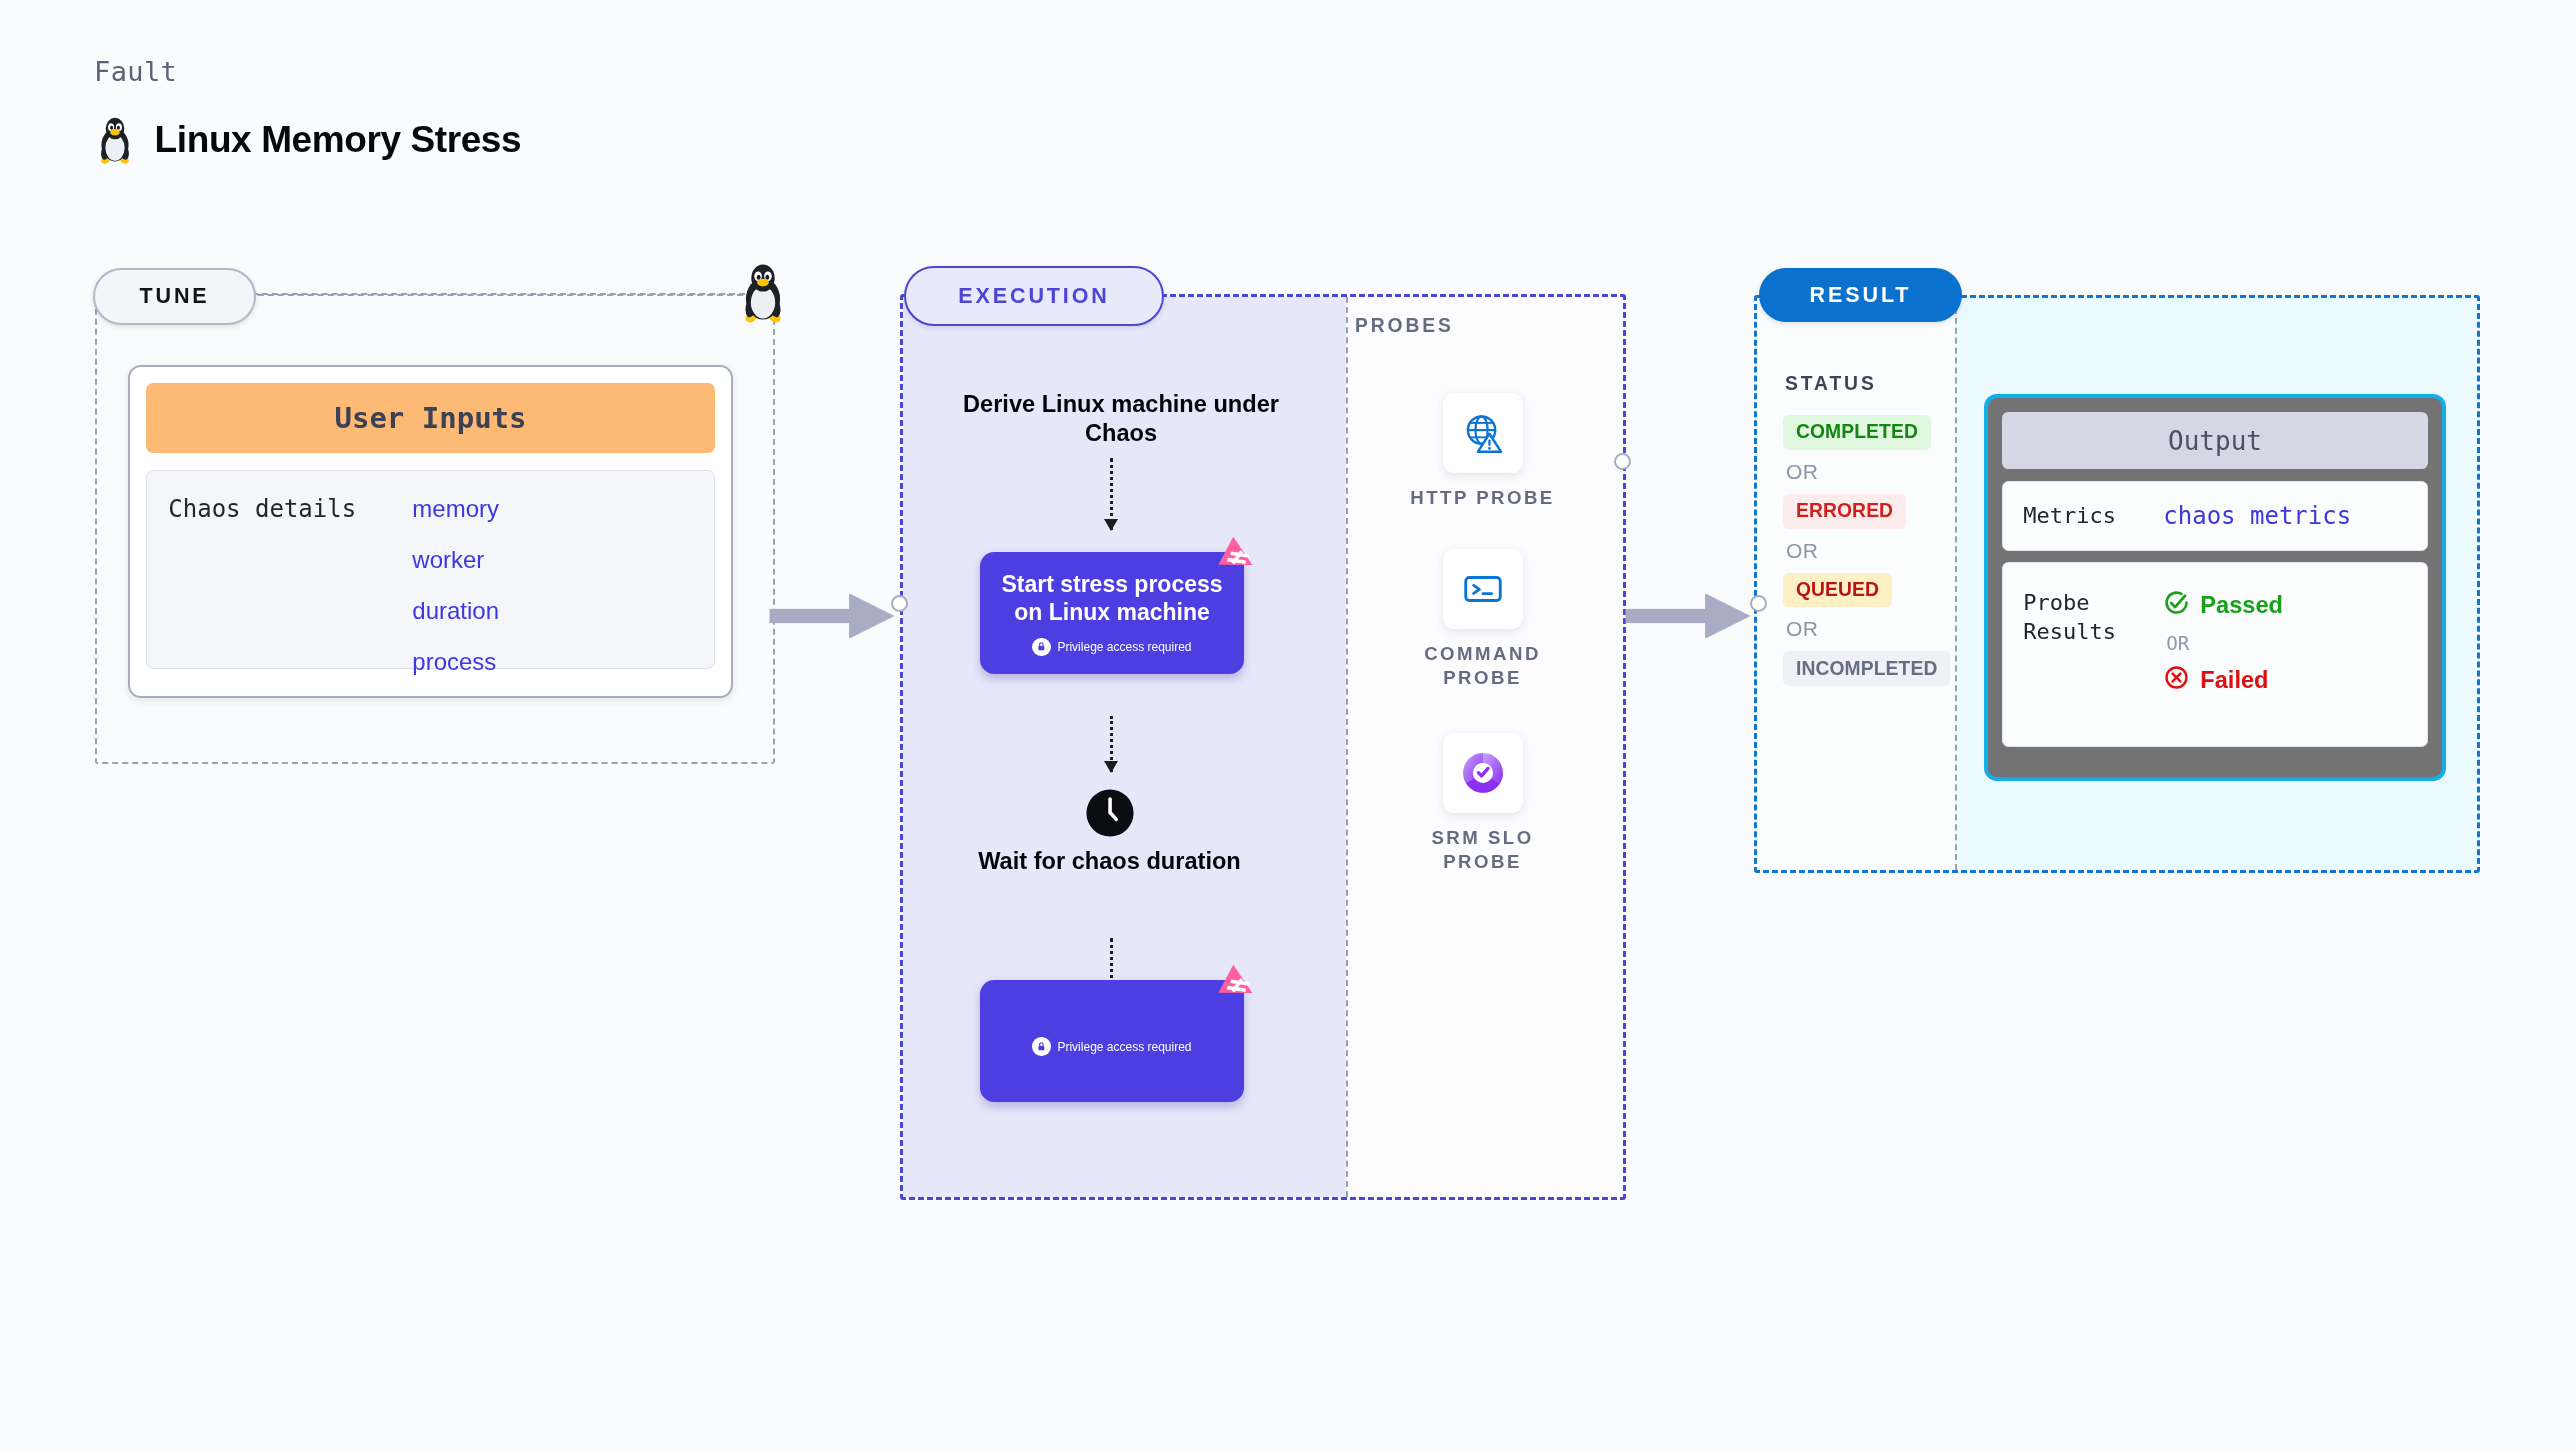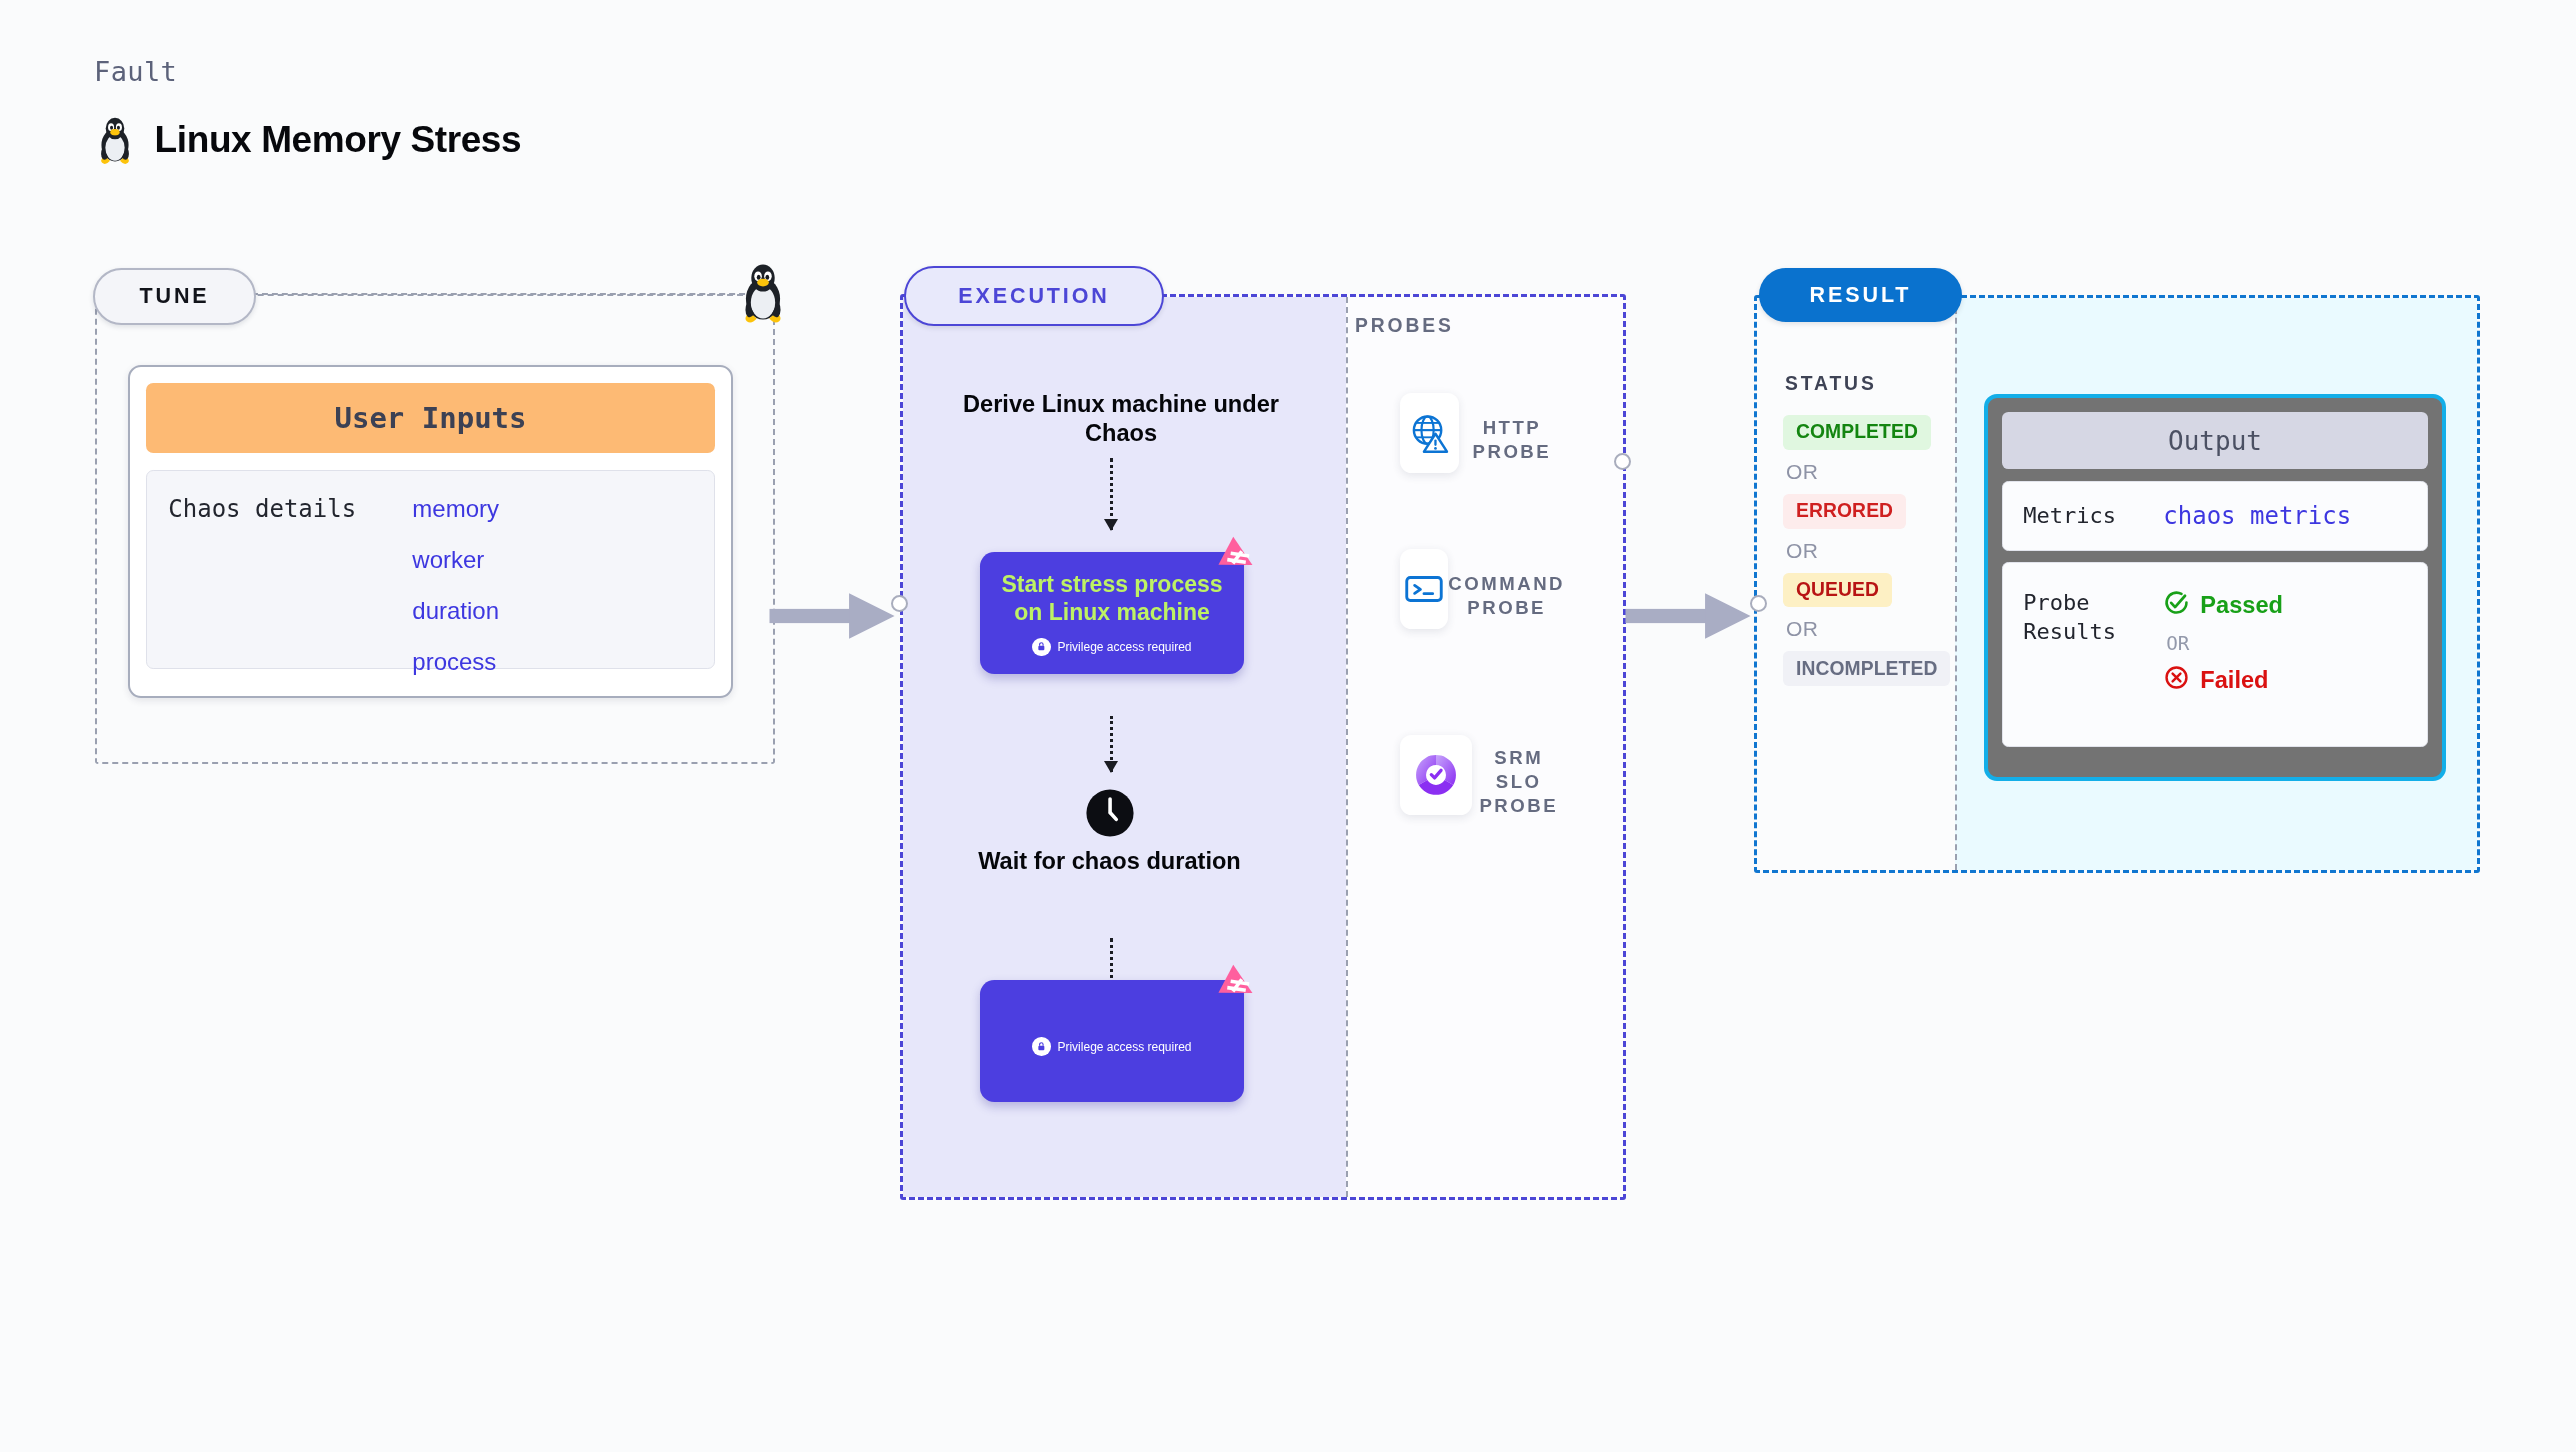--- a/index.html
+++ b/index.html
@@ -226,21 +226,21 @@
     background: #4c3ee0;
     border-radius: 14.3px;
     z-index: 5;
     display: flex;
     flex-direction: column;
     align-items: center;
     justify-content: center;
     box-shadow: 0 4.3px 10px rgba(52,44,150,.26);
   }
   .action-card .title {
-    color: #bef264;
+    color: #ffffff;
     font-size: 23px;
     font-weight: bold;
     line-height: 1.22;
     text-align: center;
     padding: 0 20px;
   }
   .action-card .priv {
     display: flex;
     align-items: center;
     gap: 6.4px;
@@ -284,21 +284,21 @@
     line-height: 1.25;
     color: #05060a;
     z-index: 4;
   }
 
   
   .probe-item {
     position: absolute;
     width: 165px;
     display: flex;
-    flex-direction: row;
+    flex-direction: column;
     align-items: center;
     z-index: 4;
   }
   .probe-icon-card {
     width: 80px; height: 80px;
     background: #ffffff;
     border-radius: 11.5px;
     display: flex;
     align-items: center;
     justify-content: center;

